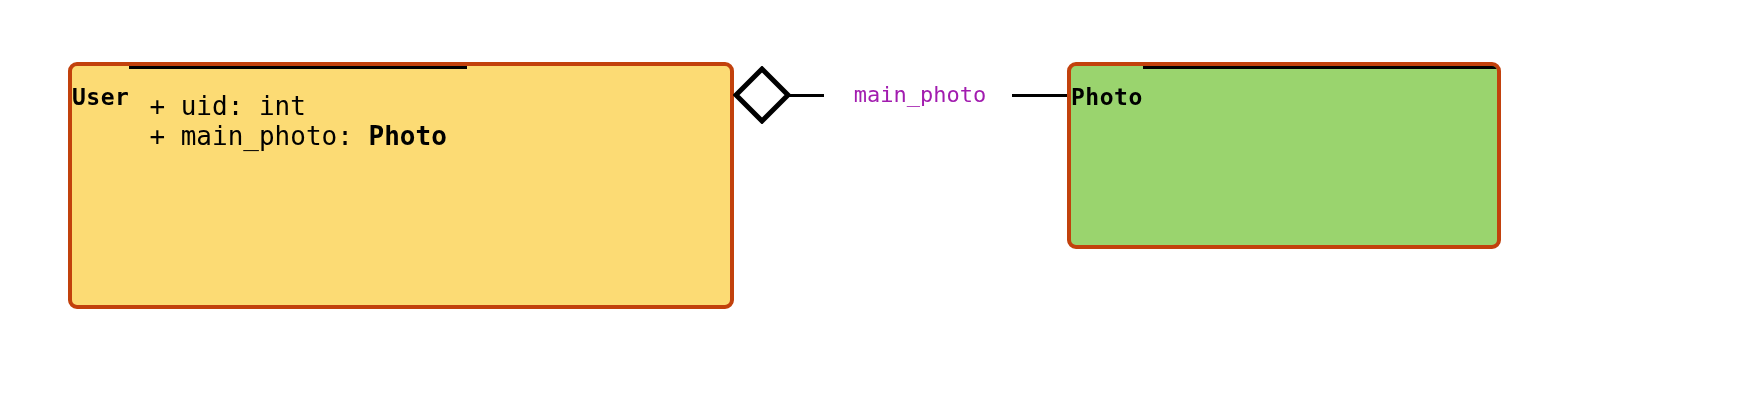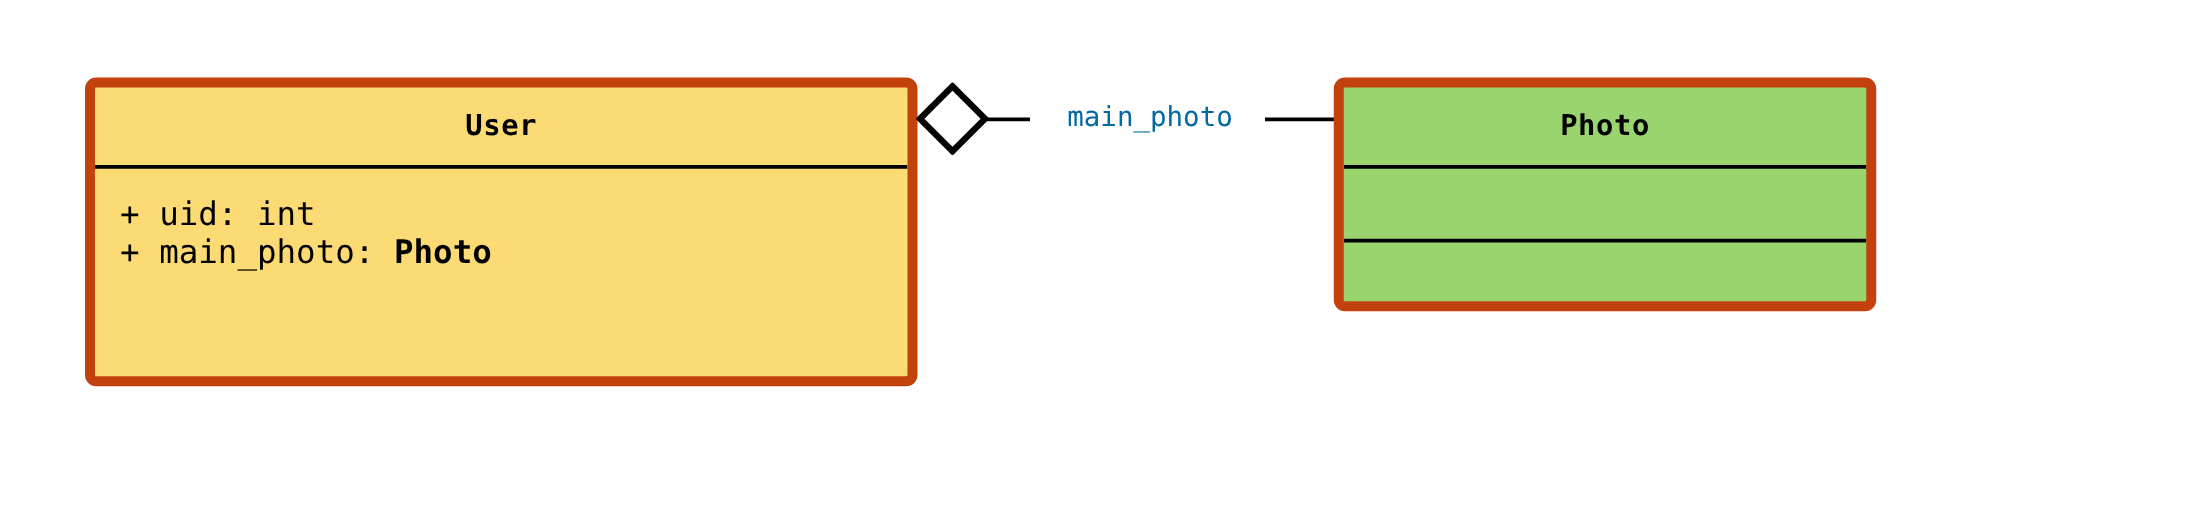--- a/index.html
+++ b/index.html
@@ -14,25 +14,25 @@
     height: 420px;
     background: #ffffff;
     overflow: hidden;
     font-family: "DejaVu Sans Mono", "Liberation Mono", monospace;
   }
 
   
   .uml-class {
     position: absolute;
     box-sizing: border-box;
-    border: 8px solid #c2410c;
+    border: 4px solid #c2410c;
     border-radius: 9px;
     overflow: hidden;
     display: flex;
-    flex-direction: column;
+    flex-direction: row;
   }
   .compartment {
     box-sizing: border-box;
     position: relative;
   }
   .compartment + .compartment {
     border-top: 3px solid #000000;
   }
   .class-title {
     display: flex;
@@ -108,21 +108,21 @@
     width: 57px;
   }
   .assoc-label {
     position: absolute;
     left: 824px;
     top: 80px;
     width: 192px;
     text-align: center;
     font-size: 22px;
     line-height: 30px;
-    color: #0369a1;
+    color: #a21caf;
     background: #ffffff;
     white-space: nowrap;
   }
 </style>
 </head>
 <body>
 
 <div id="canvas">
 
   <div class="uml-class" id="user-class">

